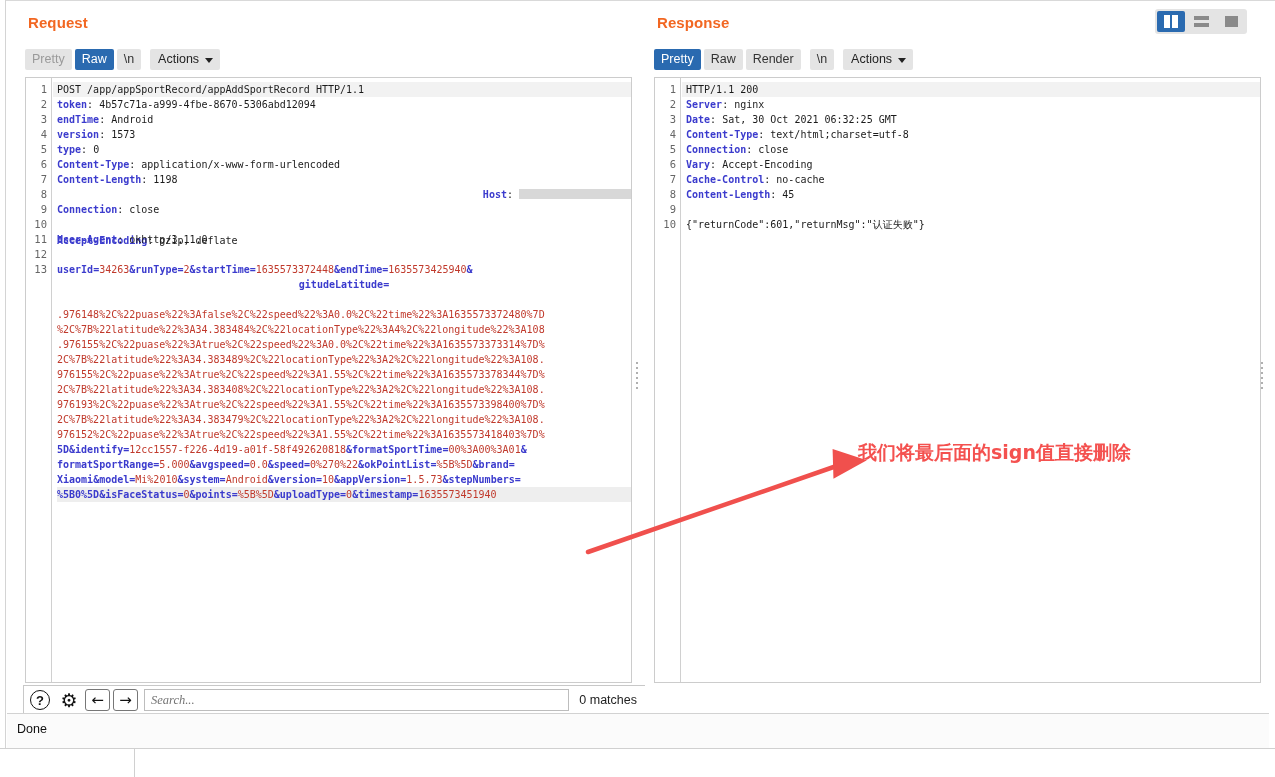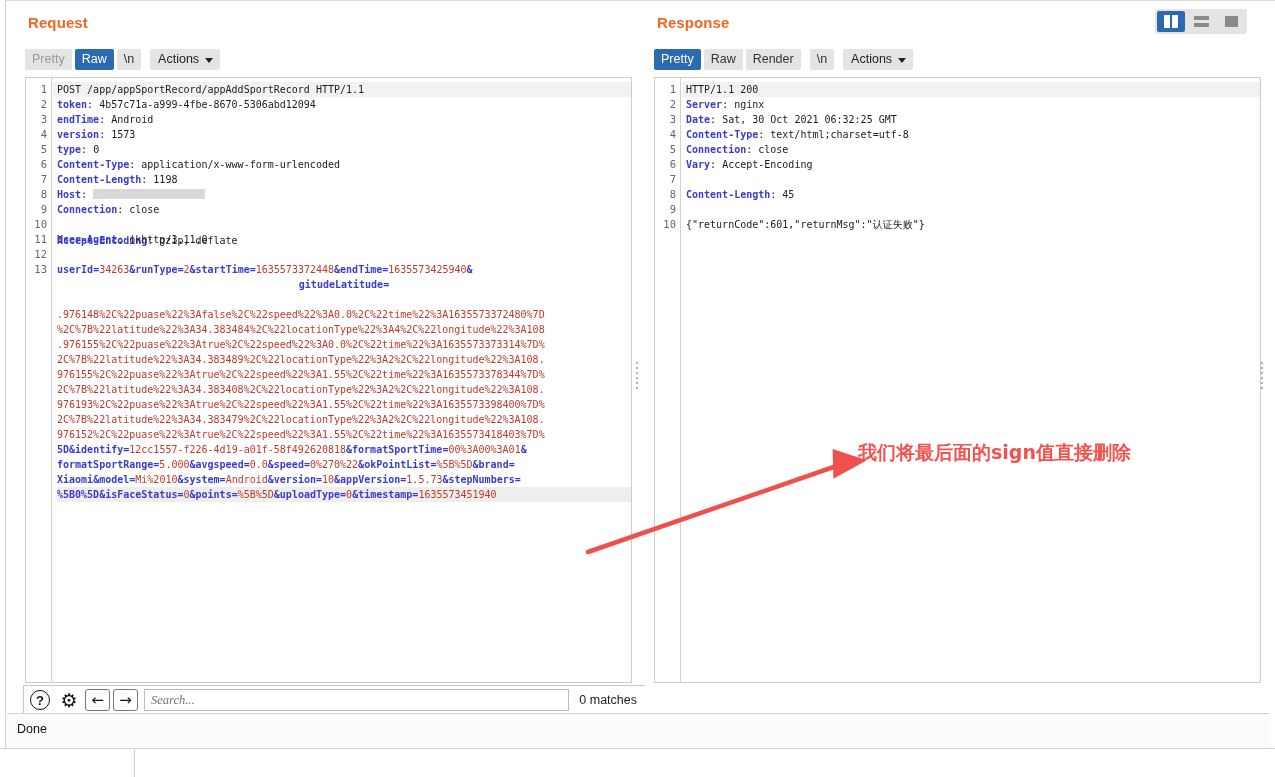--- a/index.html
+++ b/index.html
@@ -291,21 +291,21 @@
           <div class="ln" style="top: 184px;">13</div>
         </div>
       <div class="code-area" id="req-code">
           <div class="row first" style="top: 4px;"><span class="hdr-val">POST /app/appSportRecord/appAddSportRecord HTTP/1.1</span></div>
           <div class="row" style="top: 19px;"><span class="hdr-name">token</span><span class="hdr-val">: 4b57c71a-a999-4fbe-8670-5306abd12094</span></div>
           <div class="row" style="top: 34px;"><span class="hdr-name">endTime</span><span class="hdr-val">: Android</span></div>
           <div class="row" style="top: 49px;"><span class="hdr-name">version</span><span class="hdr-val">: 1573</span></div>
           <div class="row" style="top: 64px;"><span class="hdr-name">type</span><span class="hdr-val">: 0</span></div>
           <div class="row" style="top: 79px;"><span class="hdr-name">Content-Type</span><span class="hdr-val">: application/x-www-form-urlencoded</span></div>
           <div class="row" style="top: 94px;"><span class="hdr-name">Content-Length</span><span class="hdr-val">: 1198</span></div>
-          <div class="row" style="top: 109px;"><span class="hdr-name">Host</span><span class="hdr-val">: </span><span class="redacted"></span></div>
+          <div class="row" style="top: 109px; text-align: right;"><span class="hdr-name">Host</span><span class="hdr-val">: </span><span class="redacted"></span></div>
           <div class="row" style="top: 124px;"><span class="hdr-name">Connection</span><span class="hdr-val">: close</span></div>
           <div class="row" style="top: 139px; margin-top: 16px;"><span class="hdr-name">Accept-Encoding</span><span class="hdr-val">: gzip, deflate</span></div>
           <div class="row" style="top: 154px;"><span class="hdr-name">User-Agent</span><span class="hdr-val">: okhttp/3.11.0</span></div>
           <div class="row" style="top: 169px;">&nbsp;</div>
           <div class="row" style="top: 184px;"><span class="body-k">userId</span><span class="body-k">=</span><span class="body-v">34263</span><span class="body-k">&amp;</span><span class="body-k">runType</span><span class="body-k">=</span><span class="body-v">2</span><span class="body-k">&amp;</span><span class="body-k">startTime</span><span class="body-k">=</span><span class="body-v">1635573372448</span><span class="body-k">&amp;</span><span class="body-k">endTime</span><span class="body-k">=</span><span class="body-v">1635573425940</span><span class="body-k">&amp;</span></div>
           <div class="row" style="top: 199px; text-align: center;"><span class="body-k">gitudeLatitude</span><span class="body-k">=</span></div>
           <div class="row" style="top: 229px;"><span class="body-plain">.976148%2C%22puase%22%3Afalse%2C%22speed%22%3A0.0%2C%22time%22%3A1635573372480%7D</span></div>
           <div class="row" style="top: 244px;"><span class="body-plain">%2C%7B%22latitude%22%3A34.383484%2C%22locationType%22%3A4%2C%22longitude%22%3A108</span></div>
           <div class="row" style="top: 259px;"><span class="body-plain">.976155%2C%22puase%22%3Atrue%2C%22speed%22%3A0.0%2C%22time%22%3A1635573373314%7D%</span></div>
           <div class="row" style="top: 274px;"><span class="body-plain">2C%7B%22latitude%22%3A34.383489%2C%22locationType%22%3A2%2C%22longitude%22%3A108.</span></div>
@@ -393,20 +393,21 @@
           <div class="ln" style="top: 124px;">9</div>
           <div class="ln" style="top: 139px;">10</div>
         </div>
       <div class="code-area" id="res-code">
           <div class="row first" style="top: 4px;"><span class="hdr-val">HTTP/1.1 200</span></div>
           <div class="row" style="top: 19px;"><span class="hdr-name">Server</span><span class="hdr-val">: nginx</span></div>
           <div class="row" style="top: 34px;"><span class="hdr-name">Date</span><span class="hdr-val">: Sat, 30 Oct 2021 06:32:25 GMT</span></div>
           <div class="row" style="top: 49px;"><span class="hdr-name">Content-Type</span><span class="hdr-val">: text/html;charset=utf-8</span></div>
           <div class="row" style="top: 64px;"><span class="hdr-name">Connection</span><span class="hdr-val">: close</span></div>
           <div class="row" style="top: 79px;"><span class="hdr-name">Vary</span><span class="hdr-val">: Accept-Encoding</span></div>
+          <div class="row" style="top: 94px;"><span class="hdr-name">Cache-Control</span><span class="hdr-val">: no-cache</span></div>
           <div class="row" style="top: 109px;"><span class="hdr-name">Content-Length</span><span class="hdr-val">: 45</span></div>
           <div class="row" style="top: 124px;">&nbsp;</div>
           <div class="row" style="top: 139px;"><span class="json-line">{"returnCode":601,"returnMsg":"认证失败"}</span></div>
         </div>
     </div>
 
   </div>
 
   <div class="divider-grip divider-grip2">
     <i></i>

